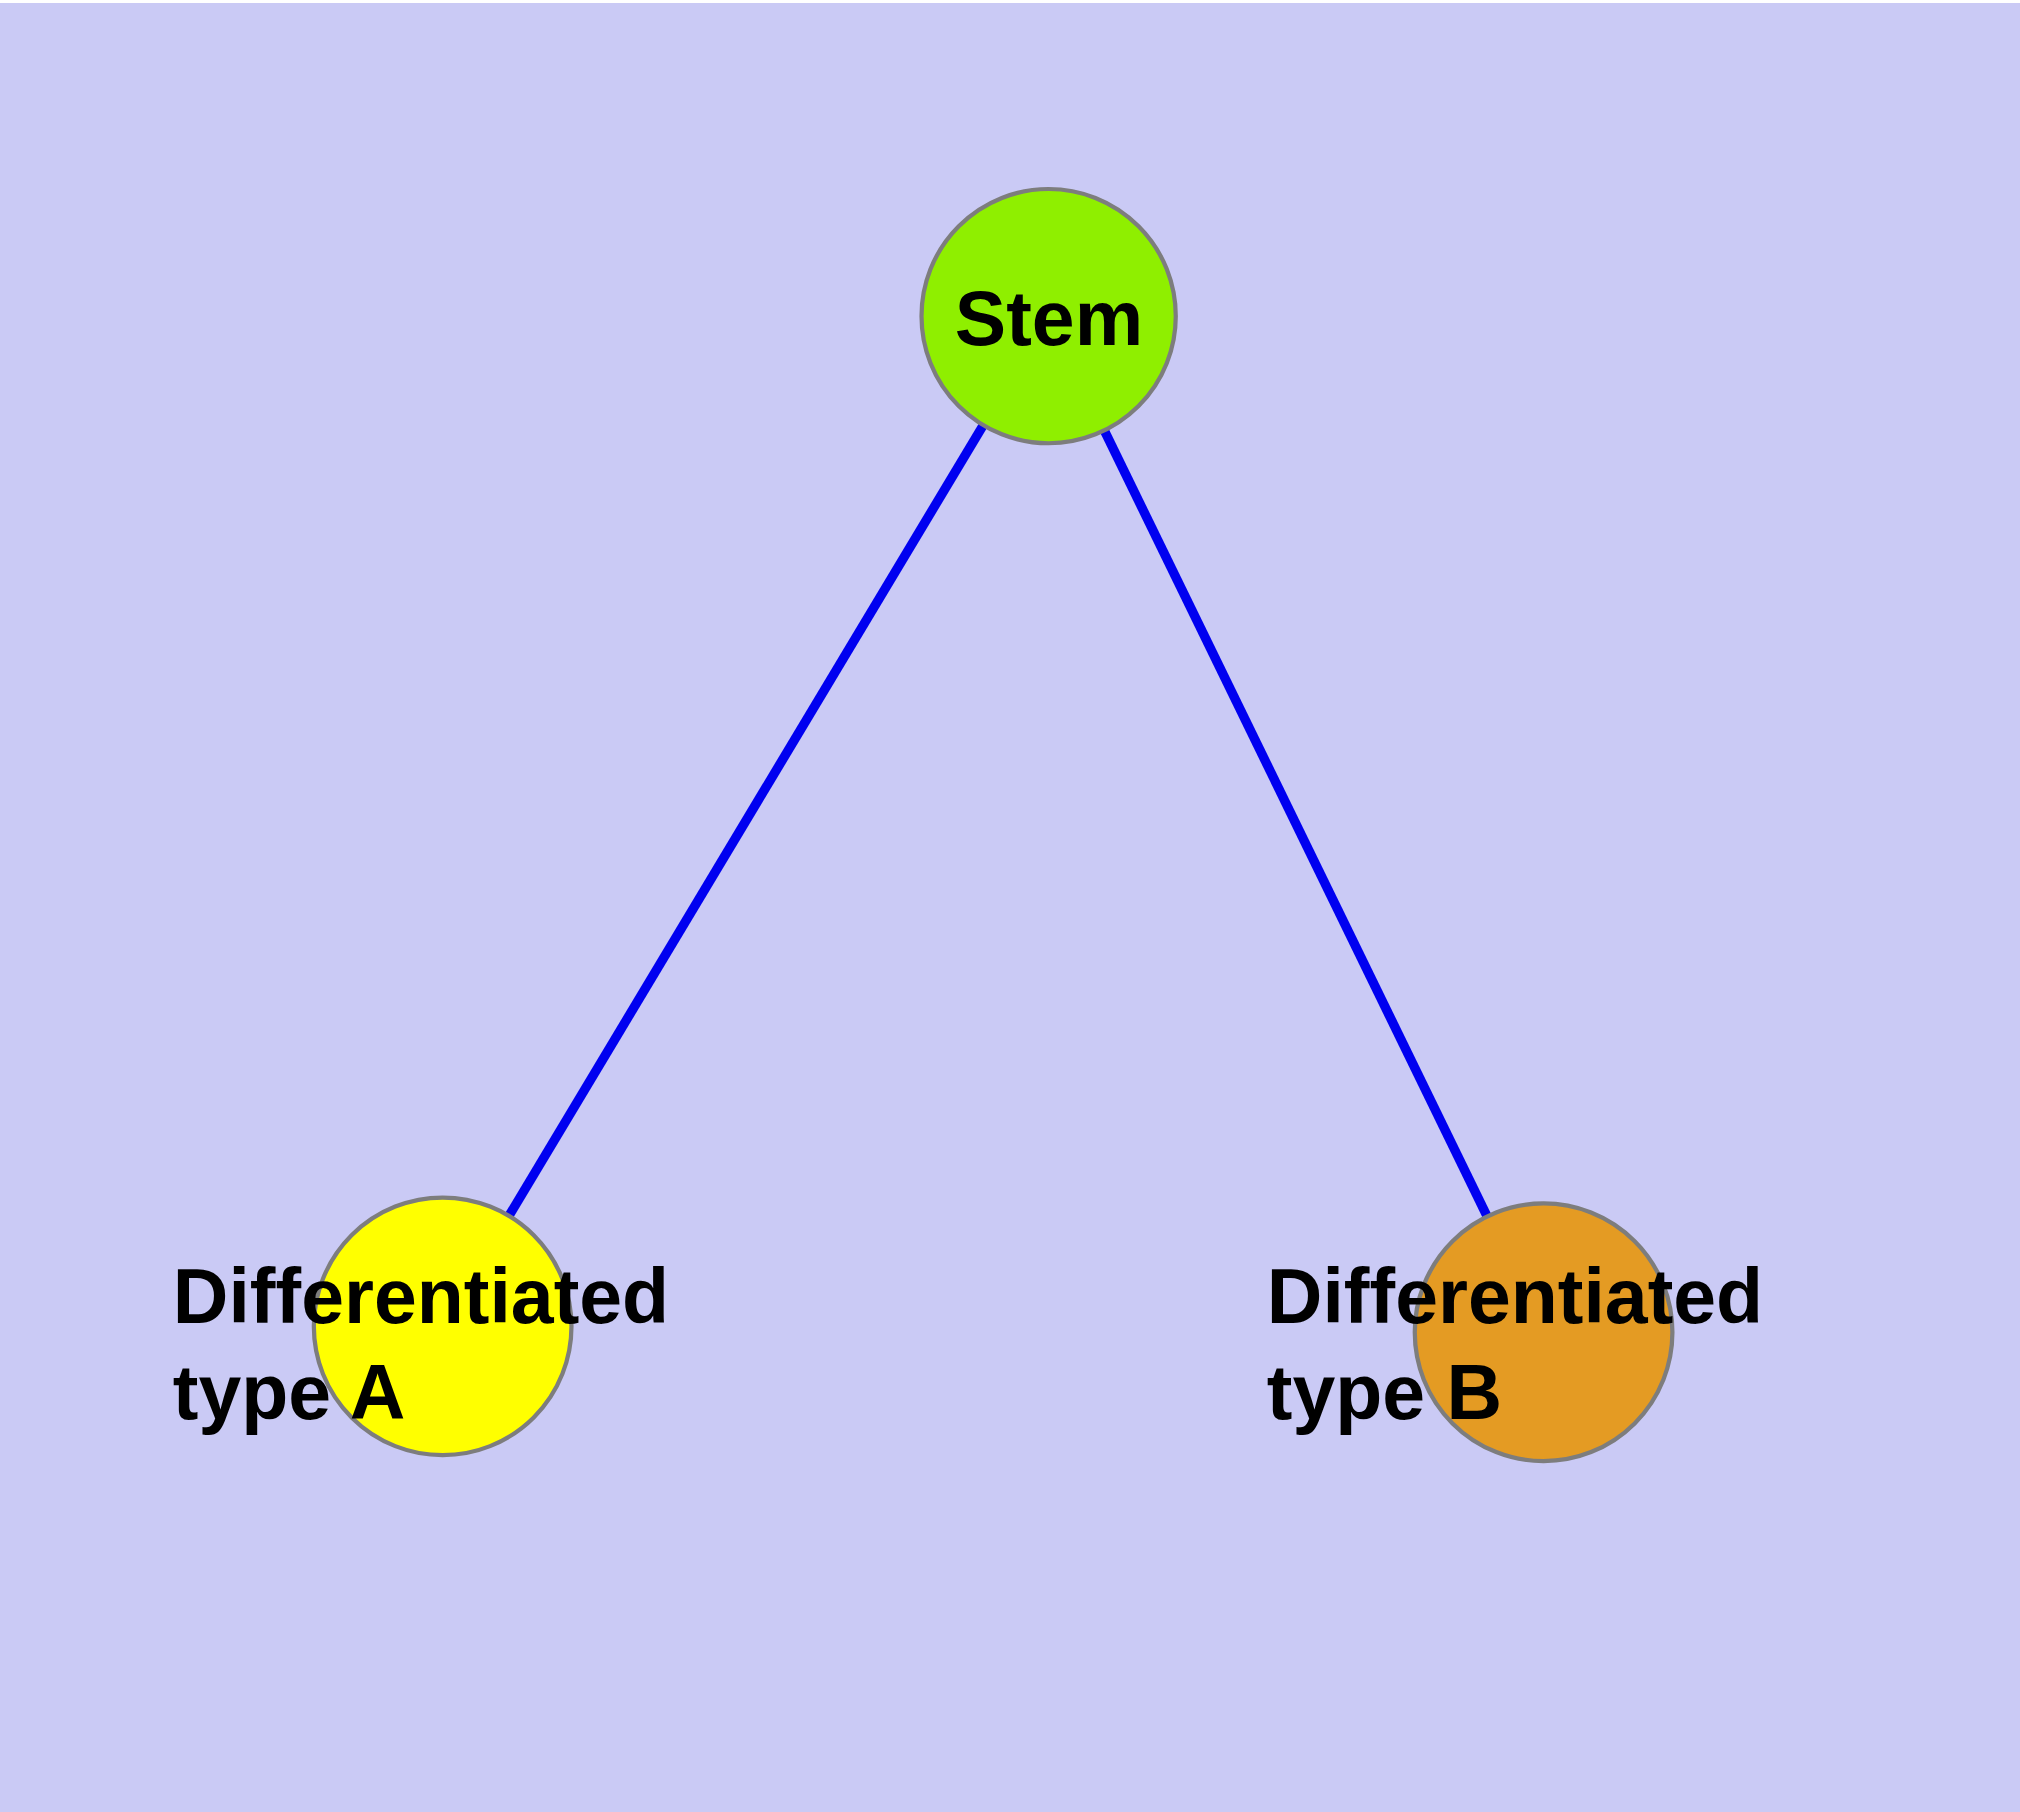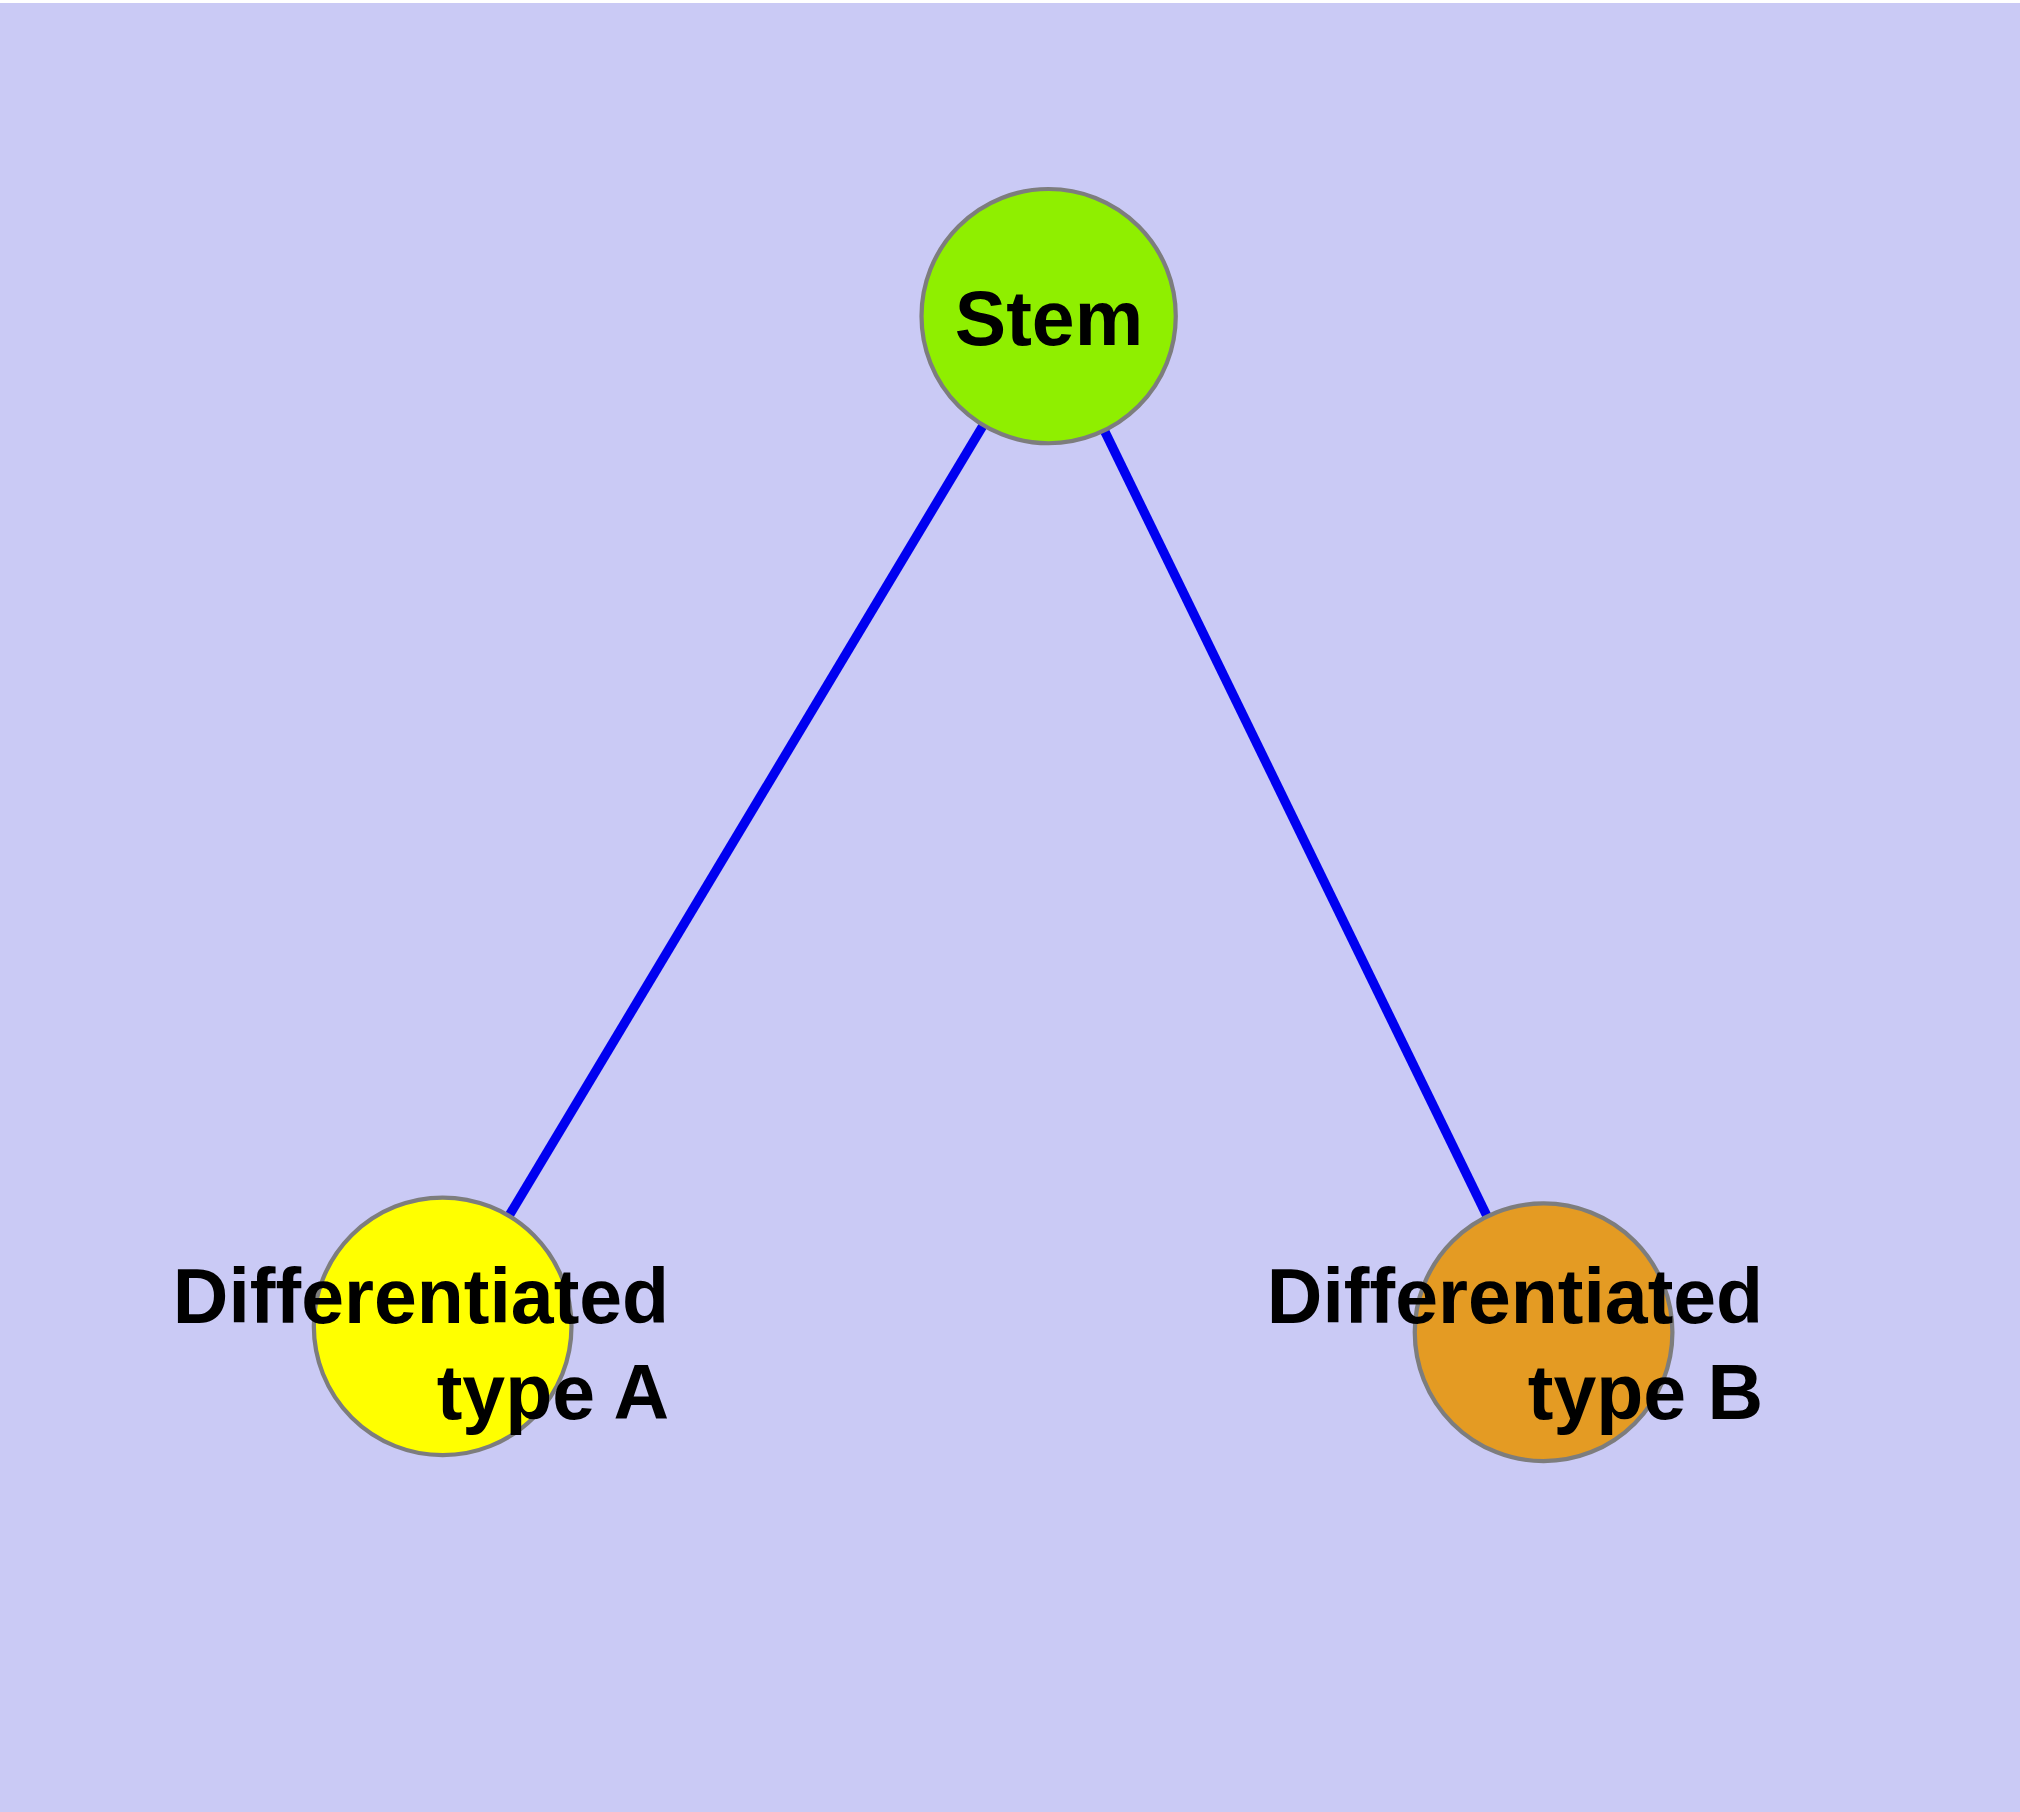--- a/index.html
+++ b/index.html
@@ -21,21 +21,21 @@
     position: absolute;
     left: 0; top: 0;
   }
   .node-label {
     position: absolute;
     transform: translate(-50%, -50%);
     font-weight: bold;
     font-size: 77px;
     line-height: 1.25;
     color: #000000;
-    text-align: right;
+    text-align: left;
     white-space: pre-line;
     pointer-events: none;
   }
   .label-stem { left: 1049px; top: 318px; }
   .label-a    { left: 421px;  top: 1344px; }
   .label-b    { left: 1515px; top: 1344px; }
 </style>
 </head>
 <body>
 

